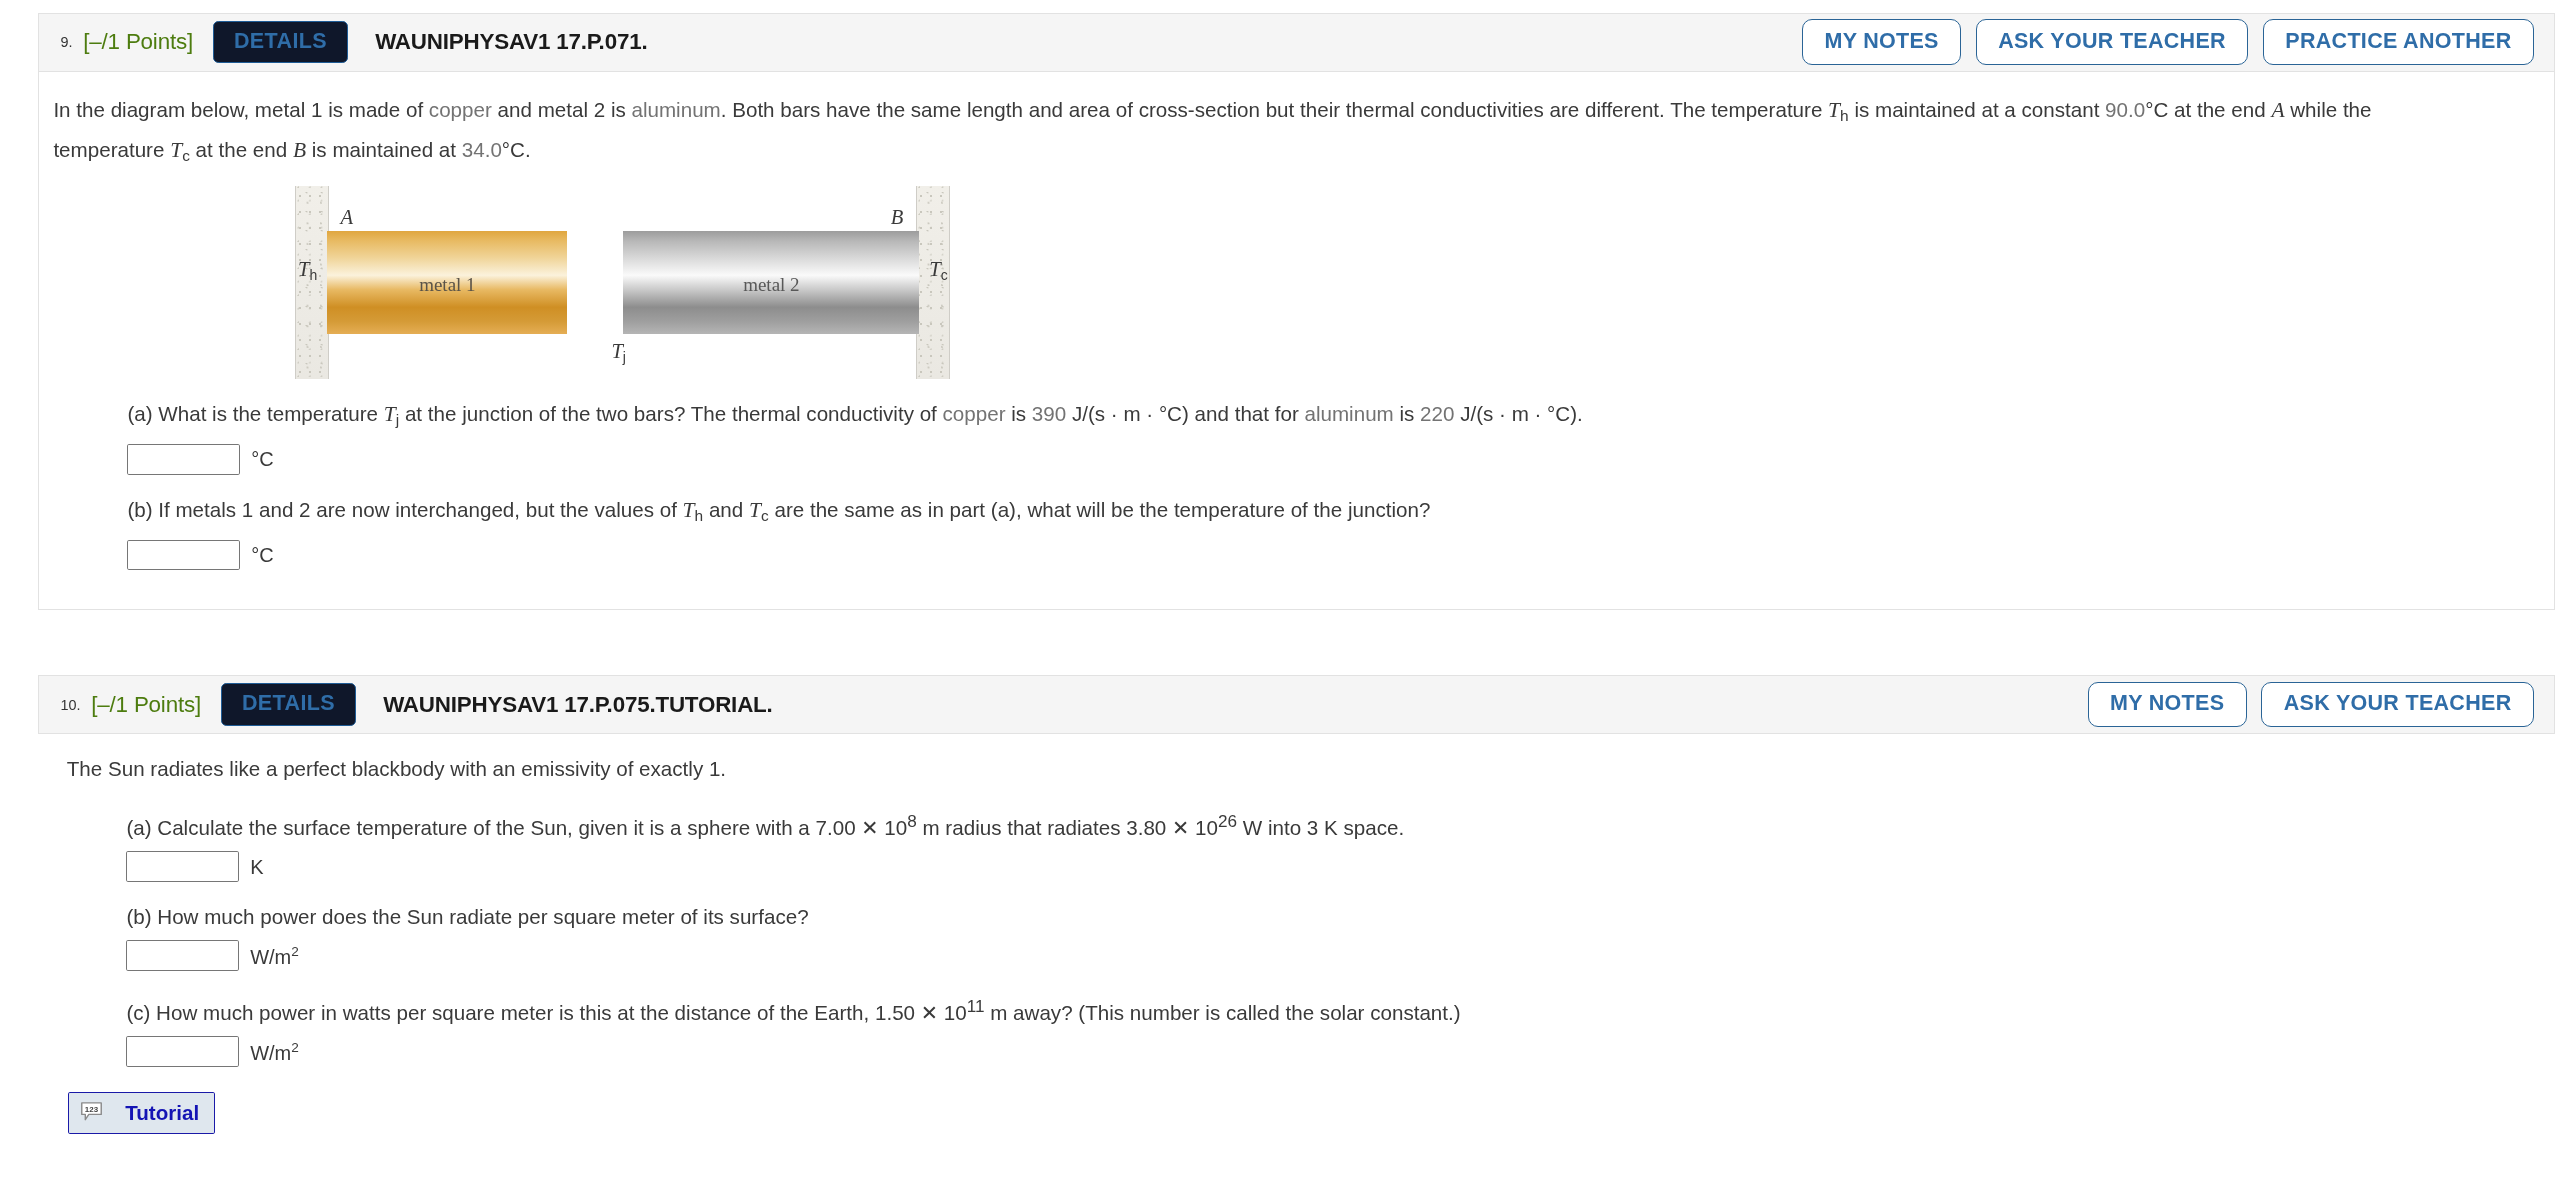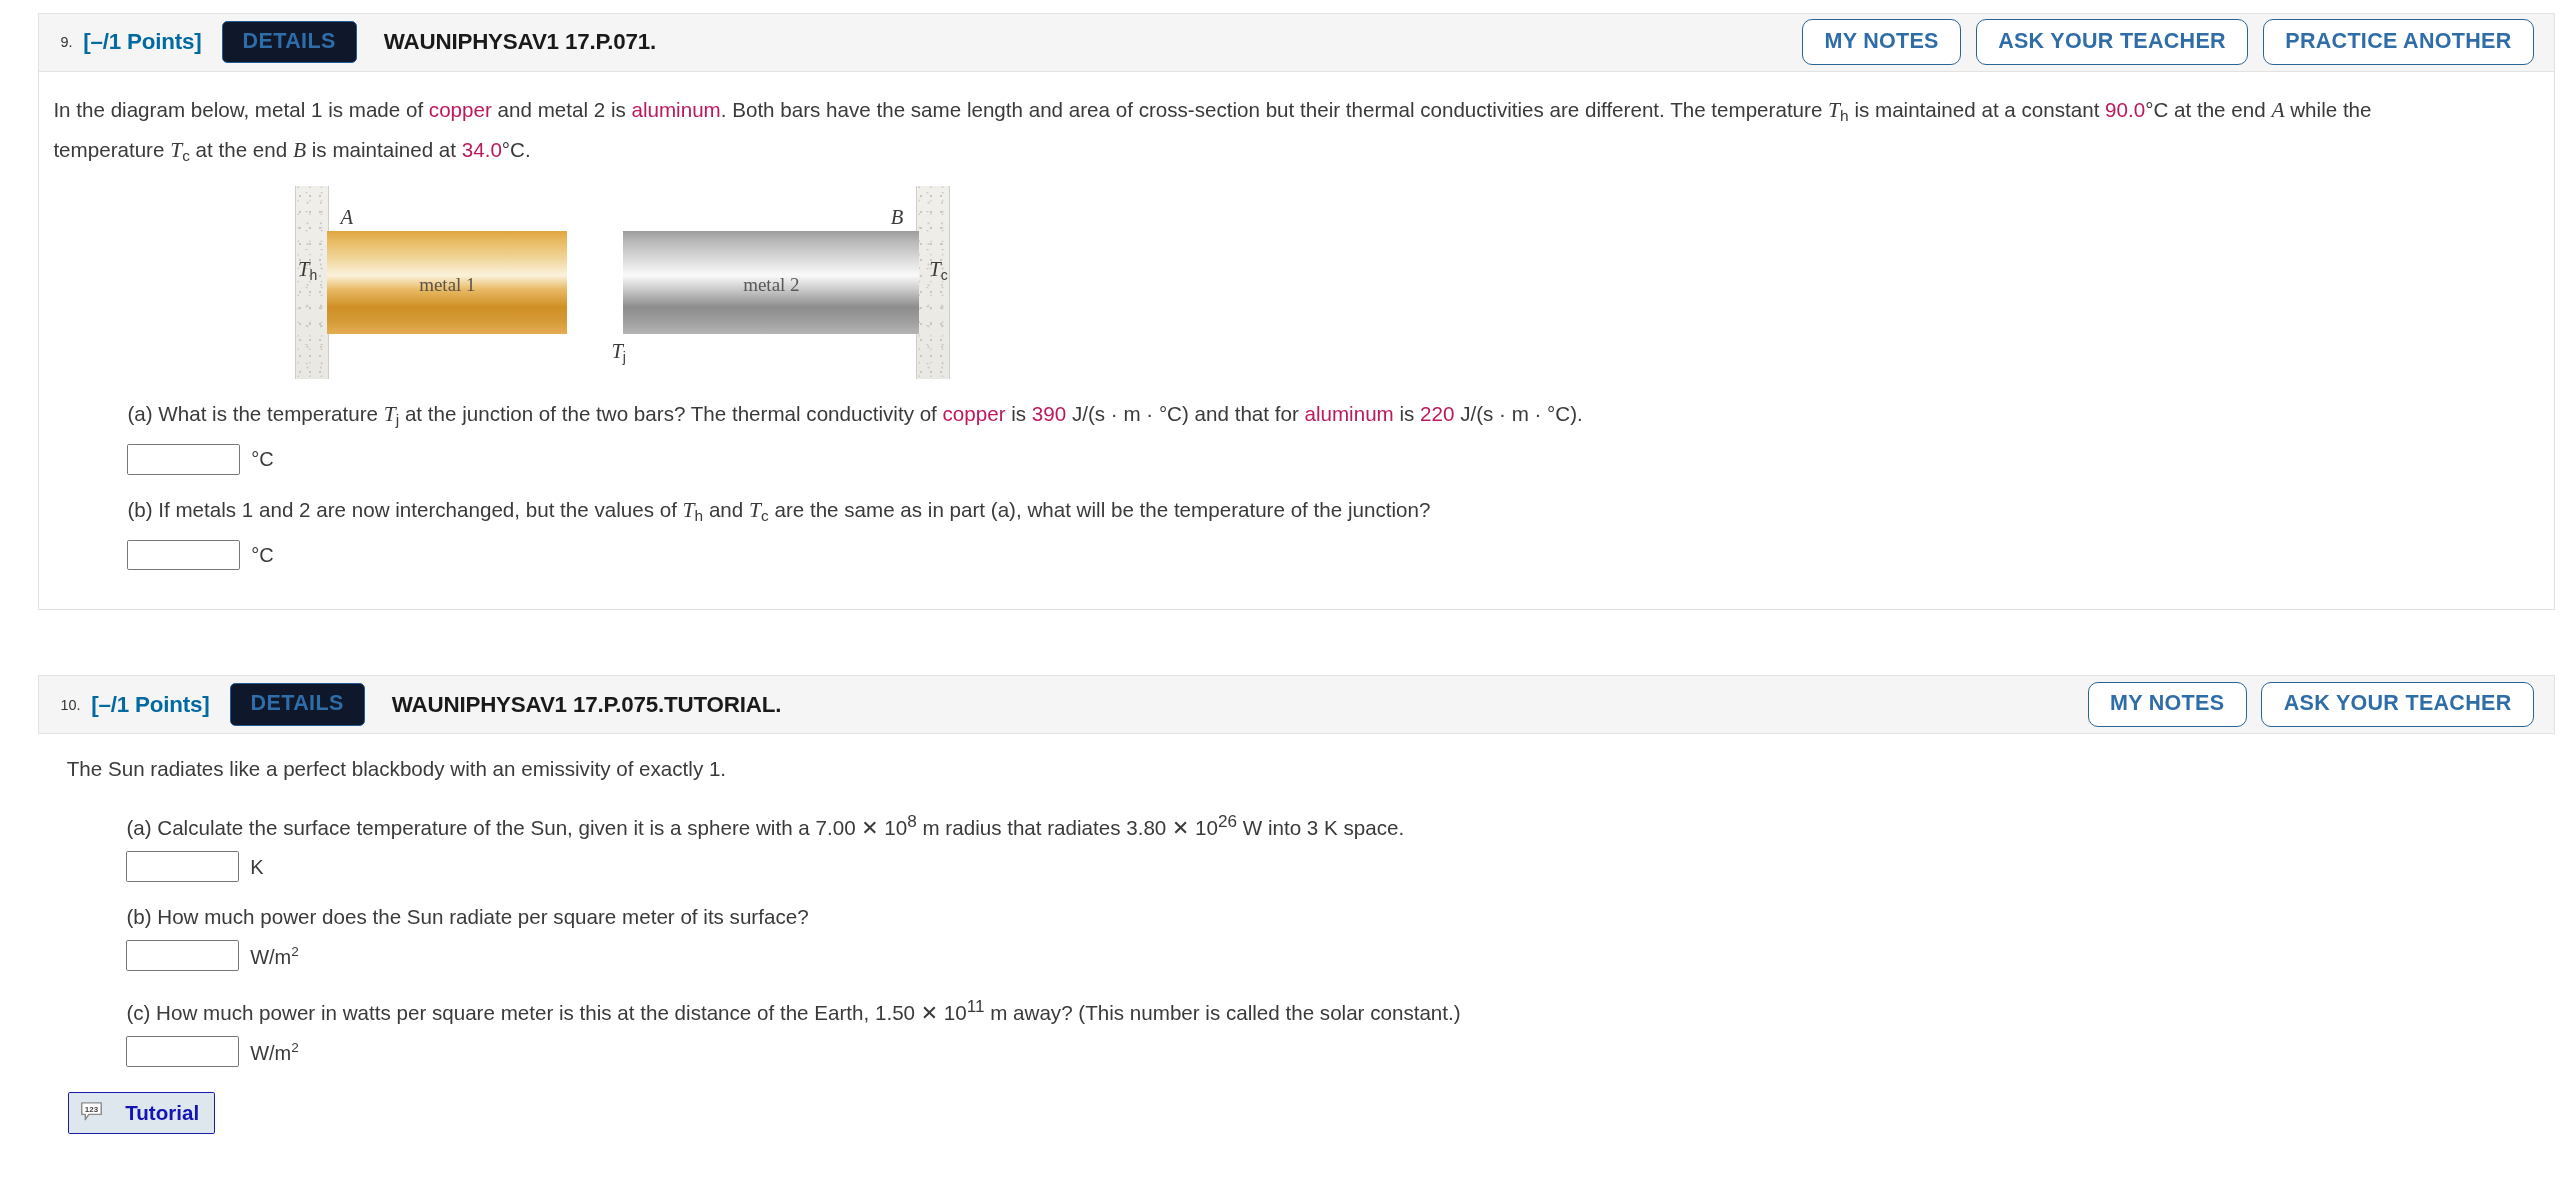--- a/index.html
+++ b/index.html
@@ -37,22 +37,22 @@
     align-items: center;
     background: #f5f5f5;
     border: 0.9px solid #e2e2e2;
     border-bottom: 0.9px solid #e2e2e2;
     height: 59px;
     padding: 0 20px 0 21.5px;
     box-sizing: border-box;
   }
   .q-points {
     font-size: 22.4px;
-    font-weight: bold;
-    color: #0369a1;
+    font-weight: normal;
+    color: #4d7c0f;
     white-space: nowrap;
     margin-left: 10.8px;
     letter-spacing: -0.2px;
   }
 
   .details-btn {
     margin-left: 20px;
     border: 1.8px solid #1f5c96;
     border-radius: 5.4px;
     background: #0f172a;
@@ -105,21 +105,21 @@
 
   .stem {
     font-size: 20.6px;
     line-height: 34px;
     color: #3a3a3a;
     margin: 0 0 3.6px 0;
     max-width: 2431px;
   }
   #q10-stem { margin-left: 14.4px; font-size: 20.6px; }
 
-  .red { color: #be185d; }
+  .red { color: #737373; }
 
   .part {
     font-size: 20.6px;
     line-height: 30.5px;
     color: #3a3a3a;
     margin: 0;
     padding-left: 74px;
   }
   .part-block { margin-top: 20px; }
   .answer-row {

